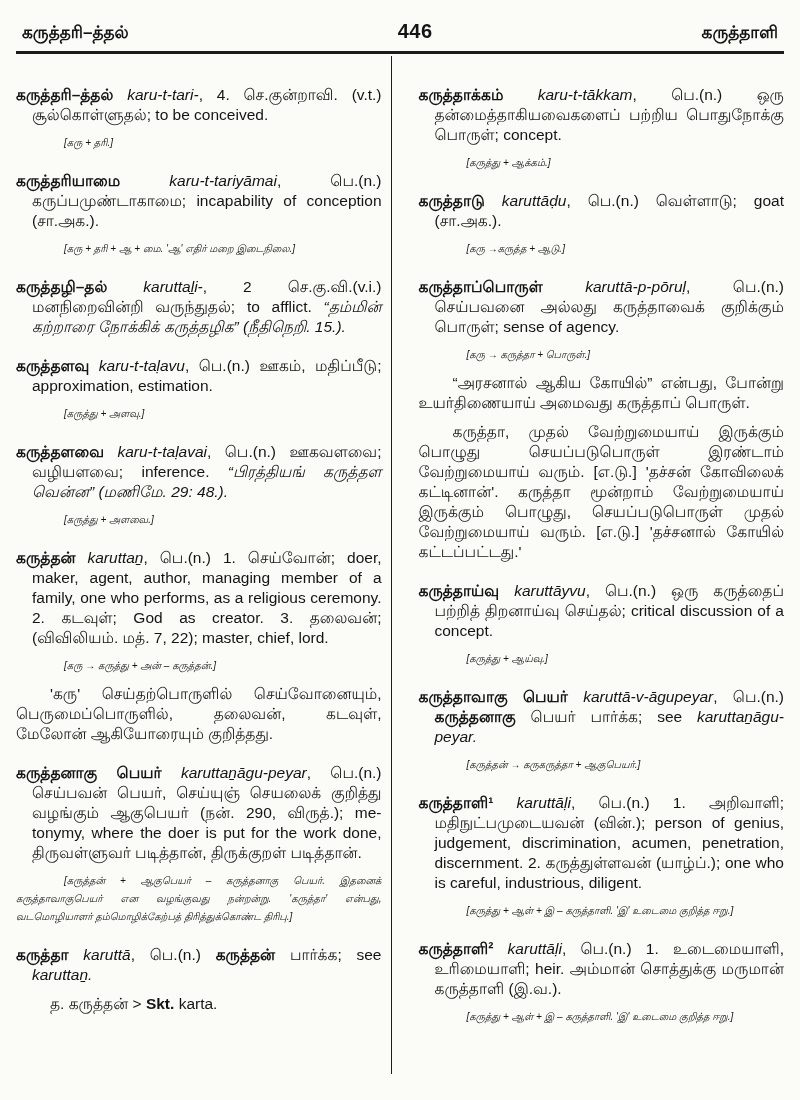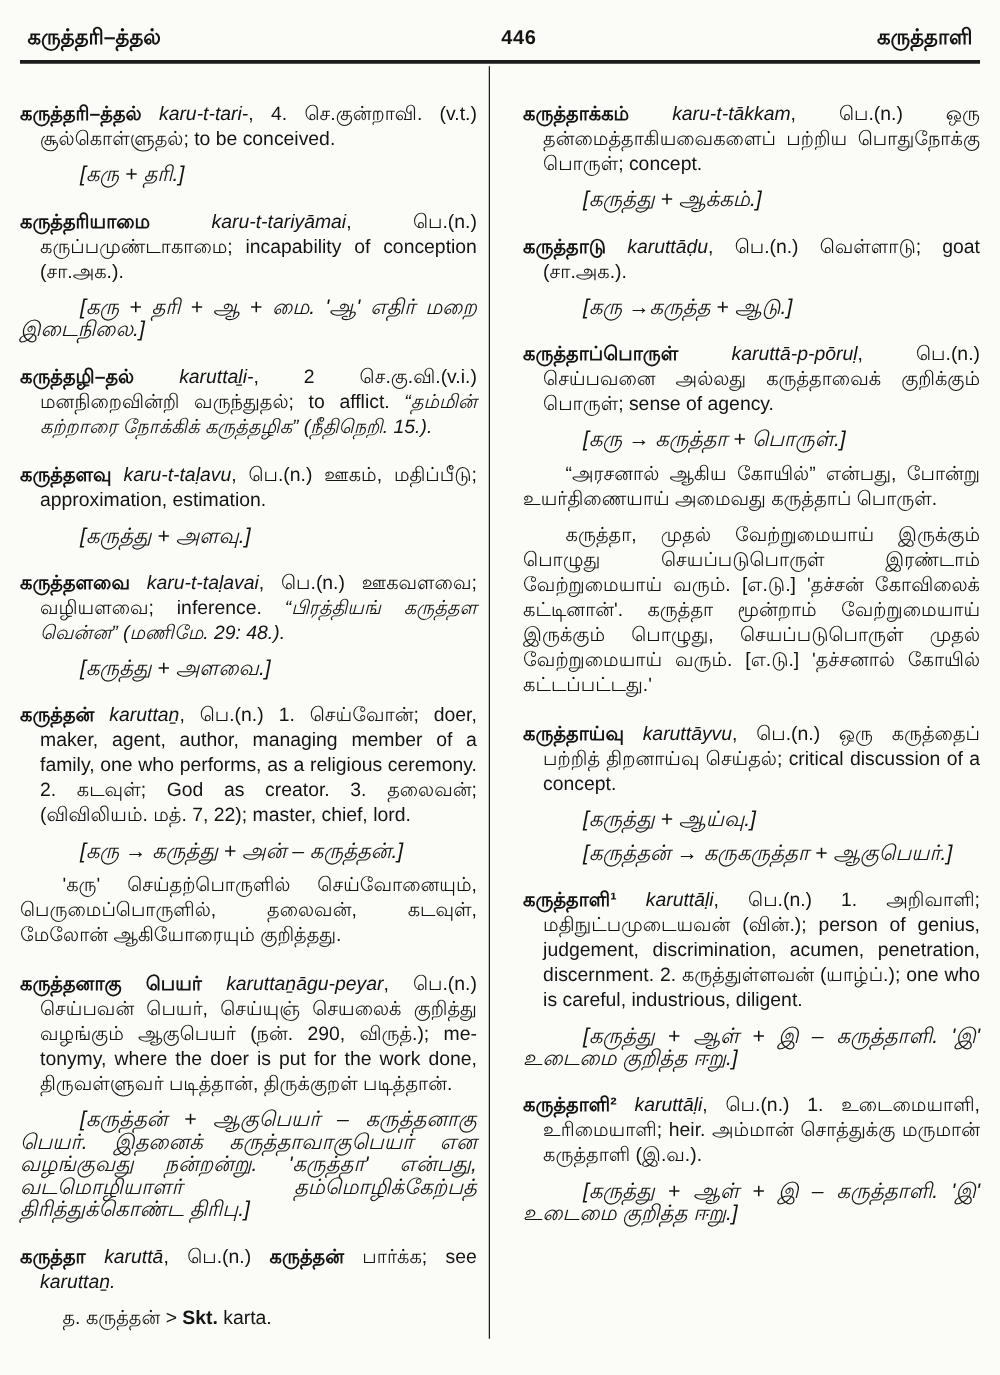--- a/index.html
+++ b/index.html
@@ -9,21 +9,21 @@
     color:#141414;
     font-family:"Liberation Sans", sans-serif;
     overflow:hidden;
   }
   .page{padding:14px 16px 0 16px;}
   .running-head{
     display:flex;justify-content:space-between;align-items:baseline;
     font-size:17px;font-weight:bold;
     padding:6px 6px 4px 6px;
   }
-  .running-head .page-no{font-size:16px;font-weight:bold;letter-spacing:.5px;}
+  .running-head .page-no{font-size:20px;font-weight:bold;letter-spacing:.5px;}
   .head-rule{
     border:none;border-top:3px solid #1c1c1c;margin:3px 0 0 0;
   }
   .columns{
     display:flex;align-items:stretch;
     height:1020px;
   }
   .col{
     width:372px;
     padding-top:12px;
@@ -35,21 +35,21 @@
   .divider{
     width:2px;background:#1c1c1c;margin-top:2px;
   }
   .entry{margin-bottom:2px;}
   p{margin:0;}
   p.entry-p{
     padding-left:16px;text-indent:-16px;
     margin-top:19px;
   }
   p.etym{
-    font-size:17px;line-height:18px;
+    font-size:10px;line-height:18px;
     text-indent:48px;
     margin-top:9px;margin-bottom:2px;
   }
   p.note{
     text-indent:34px;
     margin-top:9px;
   }
   .s-n{font-style:normal;font-weight:normal;}
   .s-b{font-weight:bold;}
   .s-i{font-style:italic;}
@@ -116,20 +116,21 @@
           <p class="entry-p"><span class="s-b">கருத்தாப்பொருள் </span><span class="s-i">karuttā-p-pōruḷ</span><span class="s-n">, பெ.(n.) செய்பவனை அல்லது கருத்தாவைக் குறிக்கும் பொருள்; sense of agency.</span></p>
           <p class="etym"><span class="s-i">[கரு → கருத்தா + பொருள்.]</span></p>
           <p class="note"><span class="s-n">“அரசனால் ஆகிய கோயில்” என்பது, போன்று உயர்திணையாய் அமைவது கருத்தாப் பொருள்.</span></p>
           <p class="note"><span class="s-n">கருத்தா, முதல் வேற்றுமையாய் இருக்கும் பொழுது செயப்படுபொருள் இரண்டாம் வேற்றுமையாய் வரும். [எ.டு.] 'தச்சன் கோவிலைக் கட்டினான்'. கருத்தா மூன்றாம் வேற்றுமையாய் இருக்கும் பொழுது, செயப்படுபொருள் முதல் வேற்றுமையாய் வரும். [எ.டு.] 'தச்சனால் கோயில் கட்டப்பட்டது.'</span></p>
         </div>
         <div class="entry">
           <p class="entry-p"><span class="s-b">கருத்தாய்வு </span><span class="s-i">karuttāyvu</span><span class="s-n">, பெ.(n.) ஒரு கருத்தைப் பற்றித் திறனாய்வு செய்தல்; critical discussion of a concept.</span></p>
           <p class="etym"><span class="s-i">[கருத்து + ஆய்வு.]</span></p>
         </div>
         <div class="entry">
+          <p class="entry-p"><span class="s-b">கருத்தாவாகு பெயர் </span><span class="s-i">karuttā-v-āgupeyar</span><span class="s-n">, பெ.(n.) </span><span class="s-b">கருத்தனாகு</span><span class="s-n"> பெயர் பார்க்க; see </span><span class="s-i">karuttaṉāgu-peyar.</span></p>
           <p class="etym"><span class="s-i">[கருத்தன் →  கருகருத்தா + ஆகுபெயர்.]</span></p>
         </div>
         <div class="entry">
           <p class="entry-p"><span class="s-b">கருத்தாளி¹ </span><span class="s-i">karuttāḷi</span><span class="s-n">, பெ.(n.) 1. அறிவாளி; மதிநுட்பமுடையவன் (வின்.); person of genius, judgement, discrimination, acumen, penetration, discernment. 2. கருத்துள்ளவன் (யாழ்ப்.); one who is careful, industrious, diligent.</span></p>
           <p class="etym"><span class="s-i">[கருத்து + ஆள் + இ – கருத்தாளி. 'இ' உடைமை குறித்த ஈறு.]</span></p>
         </div>
         <div class="entry">
           <p class="entry-p"><span class="s-b">கருத்தாளி² </span><span class="s-i">karuttāḷi</span><span class="s-n">, பெ.(n.) 1. உடைமையாளி, உரிமையாளி; heir. அம்மான் சொத்துக்கு மருமான் கருத்தாளி (இ.வ.).</span></p>
           <p class="etym"><span class="s-i">[கருத்து + ஆள் + இ – கருத்தாளி. 'இ' உடைமை குறித்த ஈறு.]</span></p>
         </div>

